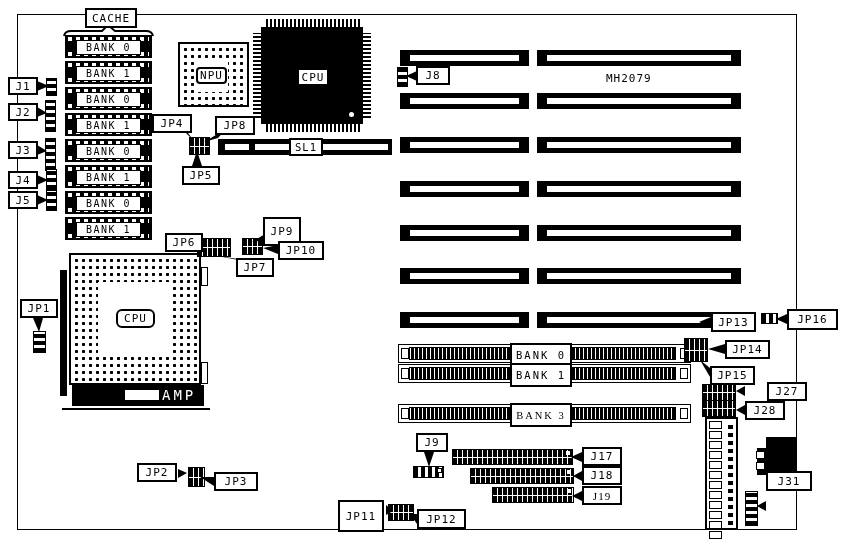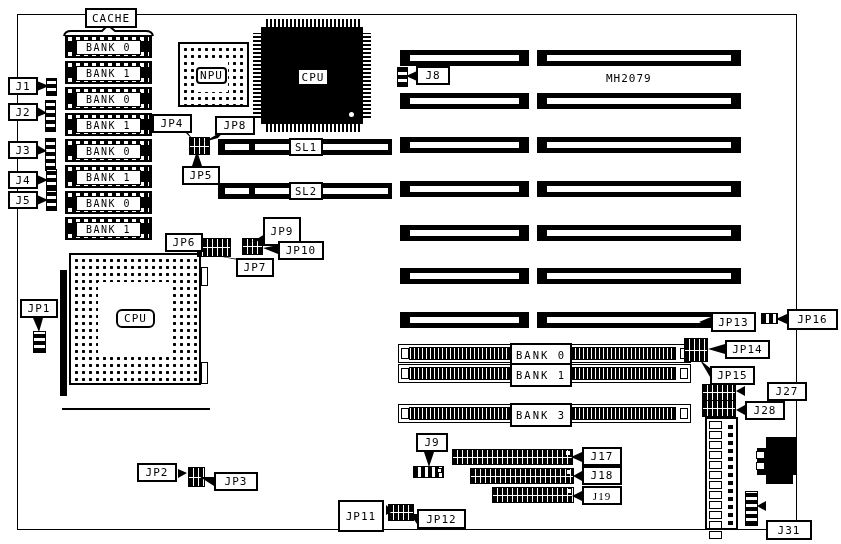--- a/index.html
+++ b/index.html
@@ -151,56 +151,54 @@
   <div class="slot" style="left:537px;top:312px;width:204px;height:16px;">
       <div class="stripe"></div>
     </div>
 
   <div class="slot" style="left:218px;top:139px;width:174px;height:16px;">
     <div class="abs" style="left:7px;top:5px;width:24px;height:6px;background:#fff;"></div>
     <div class="abs" style="left:37px;right:4px;top:5px;height:6px;background:#fff;"></div>
     <div class="abs" style="left:71px;top:-1px;width:34px;height:18px;background:#fff;border:2px solid #000;
                 display:flex;align-items:center;justify-content:center;font-size:10.5px;letter-spacing:1px;">SL1</div>
   </div>
-  <div class="slot" style="left:218px;top:183px;width:174px;height:16px;">
-    <div class="abs" style="left:7px;top:5px;width:24px;height:6px;background:#fff;"></div>
-    <div class="abs" style="left:37px;right:4px;top:5px;height:6px;background:#fff;"></div>
-    <div class="abs" style="left:71px;top:-1px;width:34px;height:18px;background:#fff;border:2px solid #000;
-                display:flex;align-items:center;justify-content:center;font-size:10.5px;letter-spacing:1px;">SL2</div>
-  </div>
 
   <div class="abs" style="left:60px;top:270px;width:7px;height:126px;background:#000;z-index:2;"></div>
   <div class="abs dotfield" style="left:69px;top:253px;width:132px;height:132px;border:2px solid #000;z-index:2;">
     <div class="abs" style="left:27px;top:27px;width:75px;height:73px;background:#fff;"></div>
     <div class="abs" style="left:45px;top:54px;width:39px;height:19px;background:#fff;border:2px solid #000;border-radius:6px;
                 display:flex;align-items:center;justify-content:center;font-size:11px;letter-spacing:1px;">CPU</div>
   </div>
   <div class="abs" style="left:201px;top:267px;width:7px;height:19px;background:#fff;border:1px solid #000;z-index:2;"></div>
   <div class="abs" style="left:201px;top:362px;width:7px;height:22px;background:#fff;border:1px solid #000;z-index:2;"></div>
 
+  <div class="abs" style="left:72px;top:385px;width:132px;height:21px;background:#000;z-index:2;">
+    <div class="abs" style="left:53px;top:5px;width:34px;height:10px;background:#fff;"></div>
+    <div class="abs" style="left:90px;top:2px;color:#fff;font-size:14px;letter-spacing:3px;">AMP</div>
+  </div>
   <div class="abs" style="left:62px;top:408px;width:148px;height:2px;background:#000;z-index:2;"></div>
 
   <div class="simm" style="left:398px;top:344px;width:291px;height:17px;">
     <div class="simmclip" style="left:2px;"></div>
     <div class="simmbar" style="left:10px;width:101px;"></div>
     <div class="simmlabel" style="left:111px;">BANK 0</div>
     <div class="simmbar" style="left:171px;width:104px;"></div>
     <div class="simmclip" style="right:2px;"></div>
   </div>
   <div class="simm" style="left:398px;top:364px;width:291px;height:17px;">
     <div class="simmclip" style="left:2px;"></div>
     <div class="simmbar" style="left:10px;width:101px;"></div>
     <div class="simmlabel" style="left:111px;">BANK 1</div>
     <div class="simmbar" style="left:171px;width:104px;"></div>
     <div class="simmclip" style="right:2px;"></div>
   </div>
   <div class="simm" style="left:398px;top:404px;width:291px;height:17px;">
     <div class="simmclip" style="left:2px;"></div>
     <div class="simmbar" style="left:10px;width:101px;"></div>
-    <div class="simmlabel" style="left:111px;">BANK 3</div>
+    <div class="simmlabel" style="left:111px;font-family:Liberation Serif, serif;">BANK 3</div>
     <div class="simmbar" style="left:171px;width:104px;"></div>
     <div class="simmclip" style="right:2px;"></div>
   </div>
 
   <div class="jumper-v" style="left:46px;top:78px;width:9px;height:16px;"></div>
   <div class="jumper-v" style="left:45px;top:100px;width:9px;height:30px;"></div>
   <div class="jumper-v" style="left:45px;top:138px;width:9px;height:31px;"></div>
   <div class="jumper-v" style="left:46px;top:169px;width:9px;height:19px;"></div>
   <div class="jumper-v" style="left:46px;top:190px;width:9px;height:19px;"></div>
   <div class="jblock" style="left:189px;top:137px;width:19px;height:16px;"></div>
@@ -306,15 +304,15 @@
   <div class="callout" style="left:767px;top:382px;width:40px;height:19px;">J27</div>
   <div class="callout" style="left:745px;top:401px;width:40px;height:19px;">J28</div>
   <div class="callout" style="left:416px;top:433px;width:32px;height:19px;">J9</div>
   <div class="callout" style="left:582px;top:447px;width:40px;height:19px;">J17</div>
   <div class="callout" style="left:582px;top:466px;width:40px;height:19px;">J18</div>
   <div class="callout" style="left:582px;top:486px;width:40px;height:19px;font-family:Liberation Serif, serif;">J19</div>
   <div class="callout" style="left:137px;top:463px;width:40px;height:19px;">JP2</div>
   <div class="callout" style="left:214px;top:472px;width:44px;height:19px;">JP3</div>
   <div class="callout" style="left:338px;top:500px;width:46px;height:32px;">JP11</div>
   <div class="callout" style="left:417px;top:509px;width:49px;height:20px;">JP12</div>
-  <div class="callout" style="left:766px;top:520px;width:46px;height:20px;">J31</div>
+  <div class="callout" style="left:766px;top:471px;width:46px;height:20px;">J31</div>
 
 </div>
 
 </body></html>

